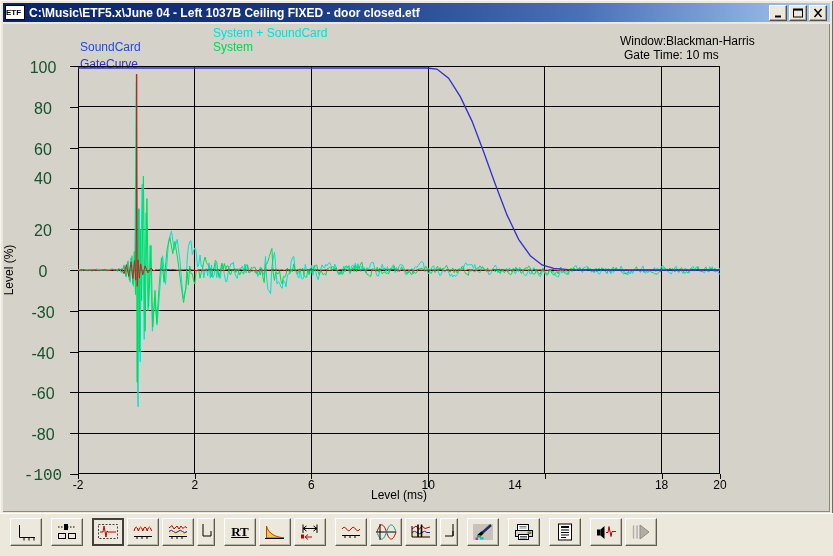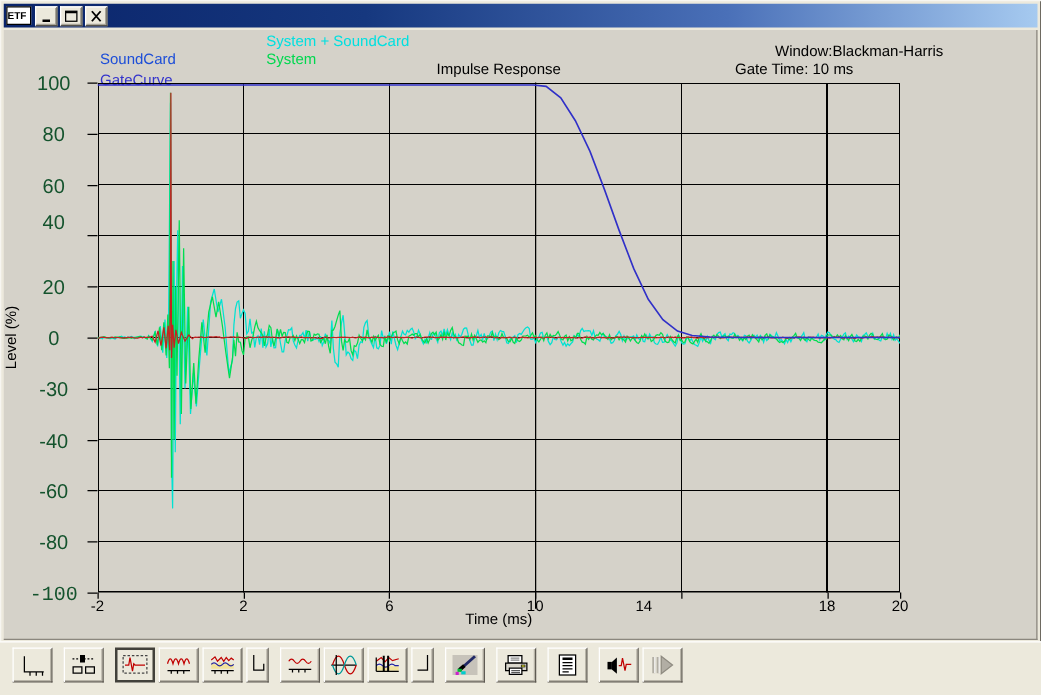--- a/index.html
+++ b/index.html
@@ -64,20 +64,21 @@
   .tb-btn.narrow{width:18px}
   .tb-btn.active{border:2px solid #42413b;box-shadow:none}
   .tb-btn .rt{font-family:"Liberation Serif",serif;font-size:13px;font-weight:bold;text-decoration:underline;color:#000}
   .tb-btn svg{display:block}
 </style>
 </head>
 <body>
 
 <div class="titlebar">
   <div class="app-icon">ETF</div>
+  <div class="title-text">C:\Music\ETF5.x\June 04 - Left 1037B Ceiling FIXED - door closed.etf</div>
   <div class="win-btns">
       <div class="win-btn">
         <span>
           <svg xmlns="http://www.w3.org/2000/svg" width="12" height="10">
             <path d="M3 8.5 H9" stroke="#000" stroke-width="2" fill="none"></path>
           </svg>
         </span>
       </div>
       <div class="win-btn">
         <span>
@@ -100,25 +101,24 @@
 <div class="chart-panel"></div>
 <div class="overlay">
   <div id="legend">
       <div class="legend-item" style="left: 80px; top: 26px; color: rgb(51, 51, 204); margin-top: 31px;">GateCurve</div>
       <div class="legend-item" style="left: 80px; top: 40px; color: #1d4ed8;">SoundCard</div>
       <div class="legend-item" style="left: 213px; top: 26px; color: rgb(0, 224, 224); text-align: center;">System + SoundCard</div>
       <div class="legend-item" style="left: 213px; top: 40px; color: rgb(0, 216, 79);">System</div>
     </div>
   <div id="info">
       <div class="info-line" style="left: 620px; top: 34px;">Window:Blackman-Harris</div>
-      <div class="info-line" style="left: 588px; top: 48px;">Gate Time: 10 ms</div>
-    </div>
-  <div class="chart-title">Impulse Response</div>
+      <div class="info-line" style="left: 624px; top: 48px;">Gate Time: 10 ms</div>
+    </div>
   <div class="ylab">Level (%)</div>
-  <div class="xlab">Time (ms)</div>
+  <div class="xlab">Level (ms)</div>
   <div id="ticks">
       <div class="ytickmark" style="left: 70px; top: 66px;"></div>
       <div class="ytick" style="left: 22px; top: 59px;">100</div>
       <div class="ytickmark" style="left: 70px; top: 106.8px;"></div>
       <div class="ytick" style="left: 22px; top: 99.8px;">80</div>
       <div class="ytickmark" style="left: 70px; top: 147.6px;"></div>
       <div class="ytick" style="left: 22px; top: 140.6px;">60</div>
       <div class="ytickmark" style="left: 70px; top: 188.4px;"></div>
       <div class="ytick" style="left: 22px; top: 170px;">40</div>
       <div class="ytickmark" style="left: 70px; top: 229.2px;"></div>
@@ -227,20 +227,43 @@
       <button class="tb-btn narrow">
         <span>
           <svg xmlns="http://www.w3.org/2000/svg" width="13" height="20" viewBox="0 0 13 20">
             <path d="M3 2 V14 H11 V9" stroke="#000" fill="none"></path>
           </svg>
         </span>
       </button>
     </div>
     <div class="tb-group">
       <button class="tb-btn">
+        <span class="rt">RT</span>
+      </button>
+      <button class="tb-btn">
+        <span>
+          <svg xmlns="http://www.w3.org/2000/svg" width="24" height="20" viewBox="0 0 24 20">
+            <path d="M3.5 16 V4 C5.5 12 13 15.2 21 15.8 L21 16 Z" fill="#f2c64a" stroke="#c04000"></path>
+            <path d="M2 16.5 H21" stroke="#000" fill="none"></path>
+          </svg>
+        </span>
+      </button>
+      <button class="tb-btn">
+        <span>
+          <svg xmlns="http://www.w3.org/2000/svg" width="24" height="20" viewBox="0 0 24 20">
+            <path d="M5 2.5 V11 M19 2.5 V11" stroke="#000" fill="none"></path>
+            <path d="M5 6.5 H19 M8.5 4 L5 6.5 L8.5 9 M15.5 4 L19 6.5 L15.5 9" stroke="#000" fill="none"></path>
+            <rect x="3" y="12.5" width="3" height="4" fill="#c00000"></rect>
+            <path d="M14 15 H7.5 M10 12.5 L7 15 L10 17.5" stroke="#c00000" fill="none"></path>
+          </svg>
+        </span>
+      </button>
+    </div>
+    <div class="tb-group">
+      <button class="tb-btn">
         <span>
           <svg xmlns="http://www.w3.org/2000/svg" width="24" height="20" viewBox="0 0 24 20">
             <path d="M3 7 q2.2 -3.5 4.5 0 q2.2 3.5 4.5 0 q2.2 -3.5 4.5 0 q2.2 3.5 4.5 0" stroke="#c00000" fill="none"></path>
             <path d="M3 13.5 H21 M6 13.5 v2.5 M11 13.5 v2.5 M16 13.5 v2.5" stroke="#000" fill="none"></path>
           </svg>
         </span>
       </button>
       <button class="tb-btn">
         <span>
           <svg xmlns="http://www.w3.org/2000/svg" width="24" height="20" viewBox="0 0 24 20">

